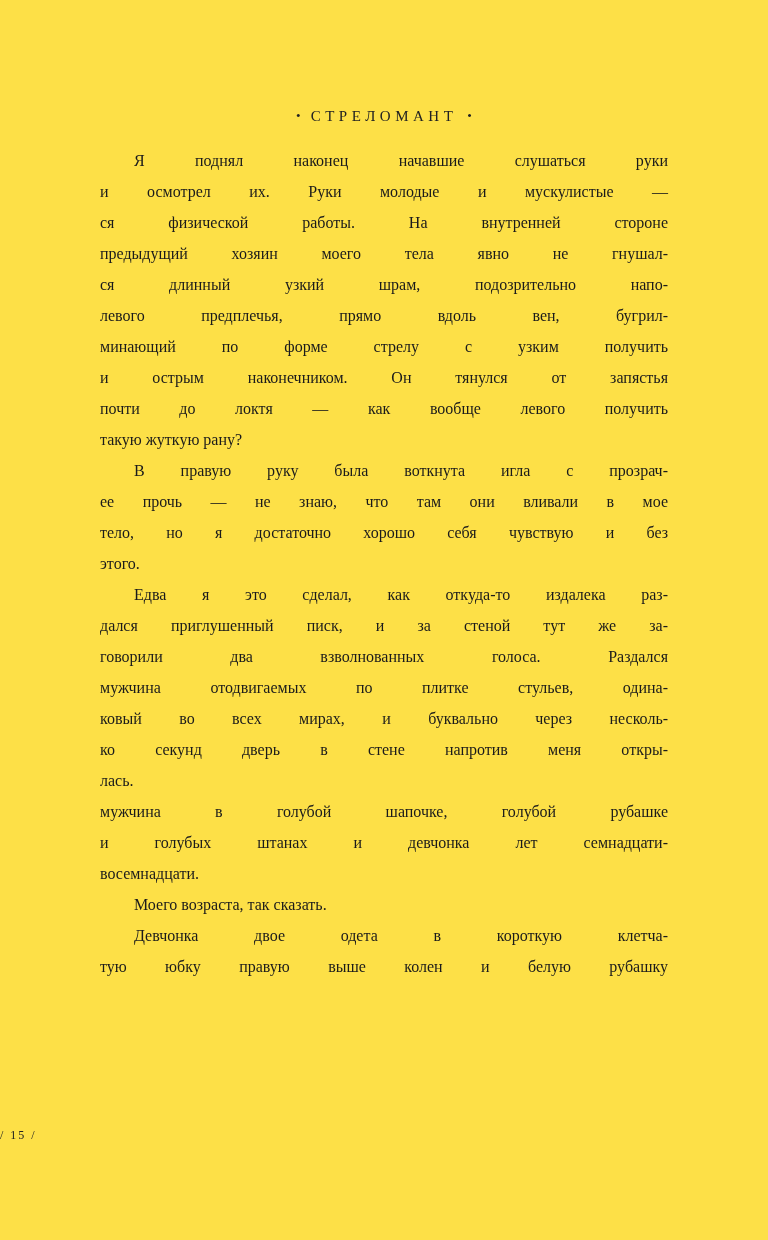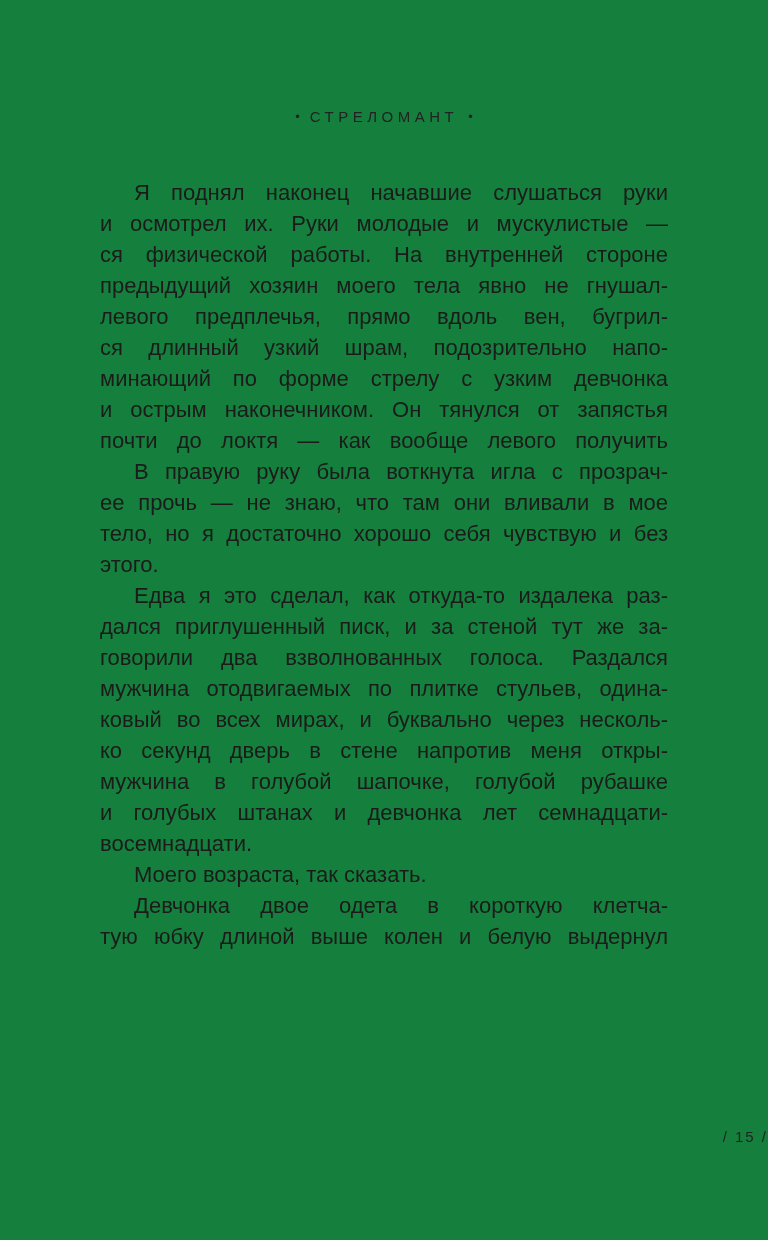--- a/index.html
+++ b/index.html
@@ -4,104 +4,106 @@
 <style>
   html, body {
     margin: 0;
     padding: 0;
     background: #ffffff;
   }
   .page {
     position: relative;
     width: 768px;
     height: 1240px;
-    background: #15803d;
+    background: #fde047;
     overflow: hidden;
-    font-family: Liberation Sans, sans-serif;
+    font-family: Liberation Serif, serif;
     color: #1b1b1b;
   }
   .running-header {
     padding-top: 108px;
     text-align: center;
     font-size: 15px;
     color: #222222;
     white-space: nowrap;
   }
   .running-header .title {
     letter-spacing: 4.5px;
     font-weight: 400;
     margin: 0 10px;
   }
   .running-header .bullet {
     font-size: 13px;
     position: relative;
     top: -1px;
   }
   .text-block {
-    margin-top: 52px;
+    margin-top: 20px;
     padding: 0 100px;
-    font-size: 22px;
+    font-size: 16px;
     line-height: 31px;
     color: #1b1b1b;
   }
   .text-block .line {
     text-align: justify;
     text-align-last: left;
     white-space: normal;
   }
   .text-block .line.just {
     text-align-last: justify;
     text-justify: inter-word;
   }
   .text-block .line.indent {
     text-indent: 34px;
   }
   .footer {
     position: absolute;
     top: 1128px;
     left: 0;
     right: 0;
-    text-align: right;
-    font-size: 15px;
+    text-align: left;
+    font-size: 12px;
     letter-spacing: 2px;
     color: #222222;
   }
 </style>
 </head>
 <body>
 
 <div class="page">
 
   <div class="running-header">
     <span class="bullet">•</span><span class="title">СТРЕЛОМАНТ</span><span class="bullet">•</span>
   </div>
 
   <div class="text-block">
       <div class="line indent just">Я поднял наконец начавшие слушаться руки</div>
       <div class="line just">и осмотрел их. Руки молодые и мускулистые —</div>
       <div class="line just">ся физической работы. На внутренней стороне</div>
       <div class="line just">предыдущий хозяин моего тела явно не гнушал-</div>
+      <div class="line just">ся длинный узкий шрам, подозрительно напо-</div>
       <div class="line just">левого предплечья, прямо вдоль вен, бугрил-</div>
-      <div class="line just">ся длинный узкий шрам, подозрительно напо-</div>
-      <div class="line just">минающий по форме стрелу с узким девчонка</div>
+      <div class="line just">минающий по форме стрелу с узким получить</div>
       <div class="line just">и острым наконечником. Он тянулся от запястья</div>
       <div class="line just">почти до локтя — как вообще левого получить</div>
+      <div class="line">такую жуткую рану?</div>
       <div class="line indent just">В правую руку была воткнута игла с прозрач-</div>
       <div class="line just">ее прочь — не знаю, что там они вливали в мое</div>
       <div class="line just">тело, но я достаточно хорошо себя чувствую и без</div>
       <div class="line">этого.</div>
       <div class="line indent just">Едва я это сделал, как откуда-то издалека раз-</div>
       <div class="line just">дался приглушенный писк, и за стеной тут же за-</div>
       <div class="line just">говорили два взволнованных голоса. Раздался</div>
       <div class="line just">мужчина отодвигаемых по плитке стульев, одина-</div>
       <div class="line just">ковый во всех мирах, и буквально через несколь-</div>
       <div class="line just">ко секунд дверь в стене напротив меня откры-</div>
+      <div class="line">лась.</div>
       <div class="line just">мужчина в голубой шапочке, голубой рубашке</div>
       <div class="line just">и голубых штанах и девчонка лет семнадцати-</div>
       <div class="line">восемнадцати.</div>
       <div class="line indent">Моего возраста, так сказать.</div>
       <div class="line indent just">Девчонка двое одета в короткую клетча-</div>
-      <div class="line just">тую юбку длиной выше колен и белую выдернул</div>
+      <div class="line just">тую юбку правую выше колен и белую рубашку</div>
     </div>
 
   <div class="footer">/ 15 /</div>
 
 </div>
 
 </body></html>

